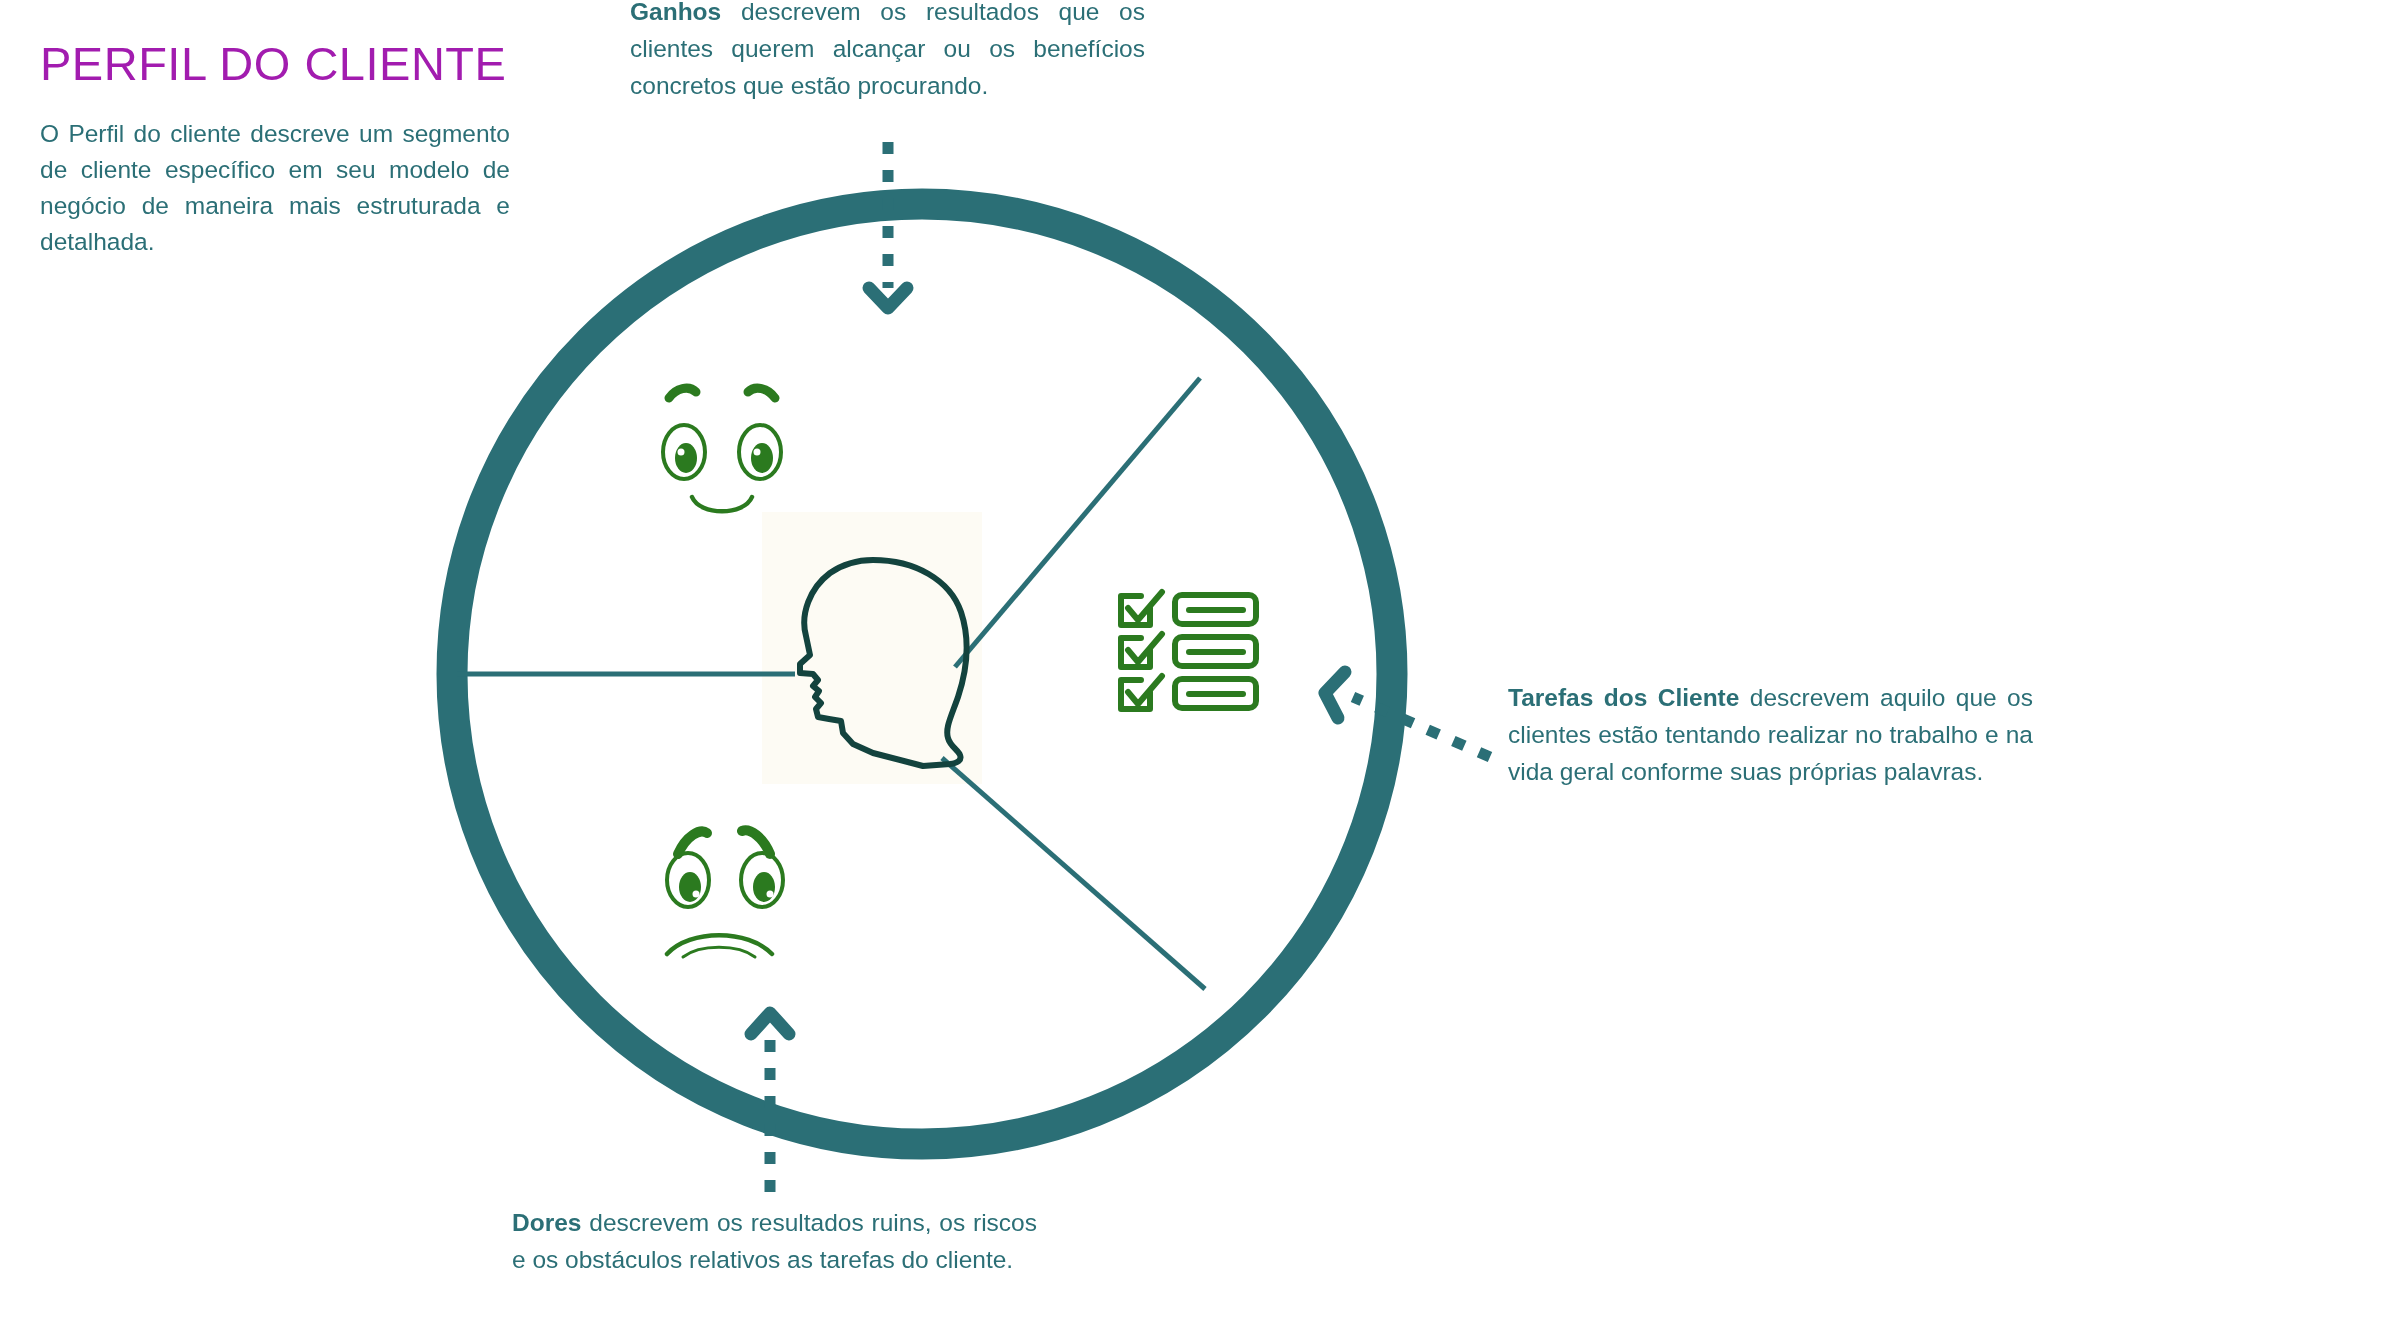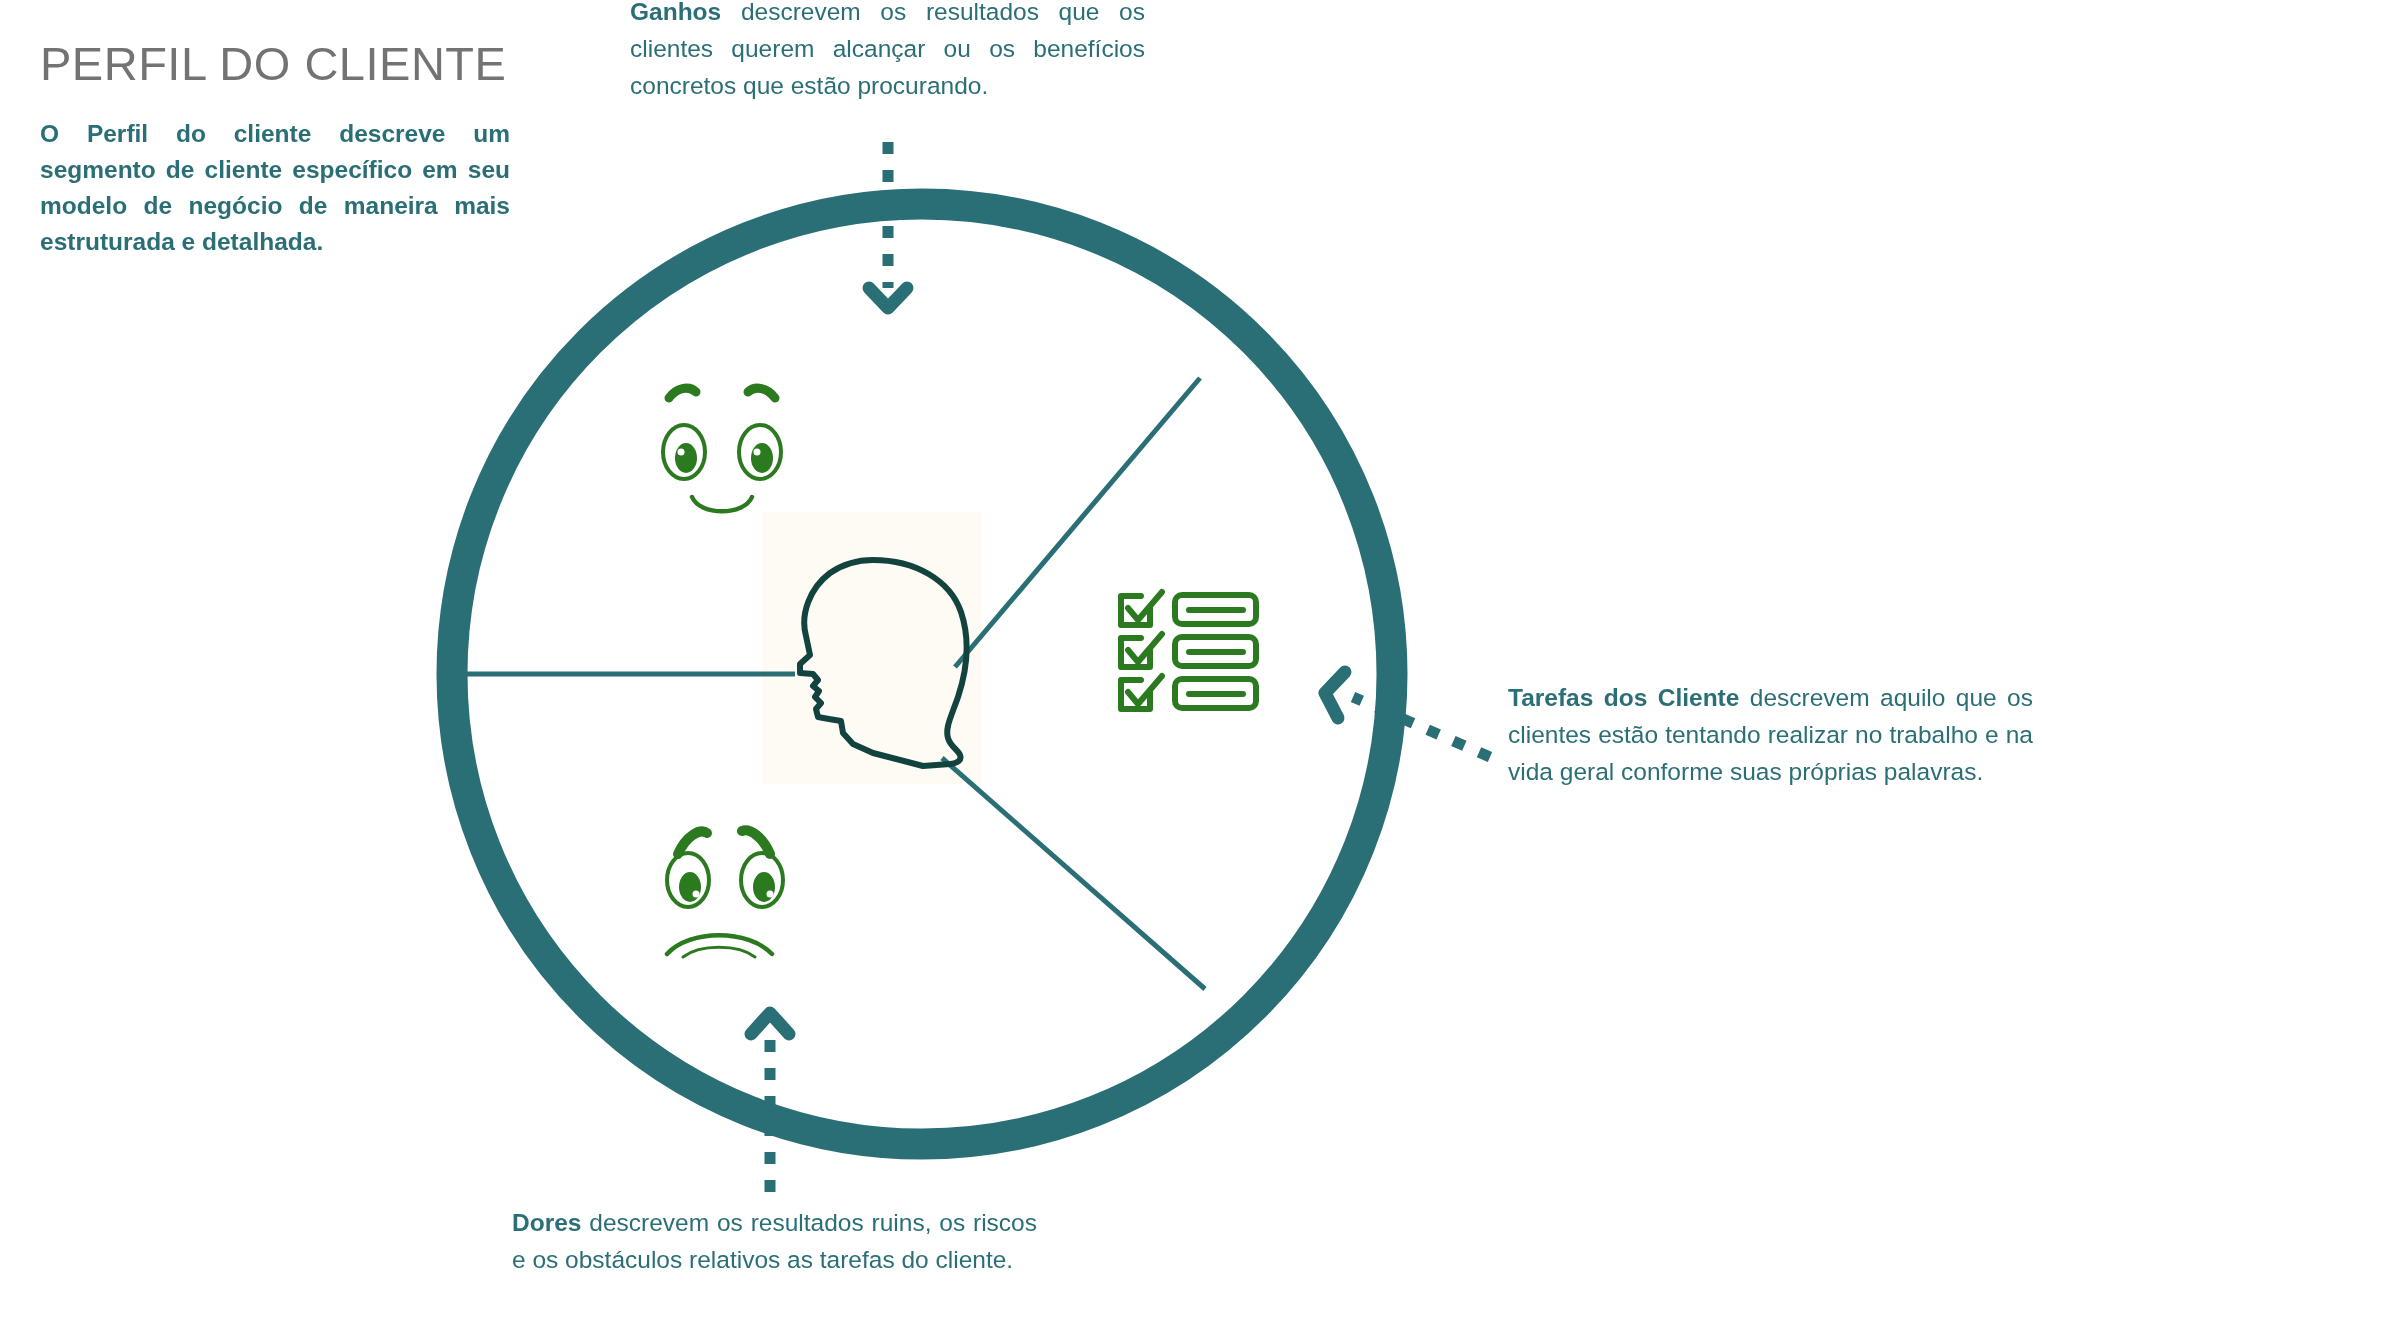--- a/index.html
+++ b/index.html
@@ -14,34 +14,33 @@
   .stage{position:absolute;inset:0;}
 
   
   .tb{position:absolute;}
 
   #title-block{left:40px;top:38px;width:480px;}
   #page-title{
     font-size:47px;
     font-weight:400;
     letter-spacing:.5px;
-    color:#737373;
+    color:#a21caf;
     line-height:1.1;
     margin:0 0 26px 0;
     white-space:nowrap;
   }
   #title-desc{
     font-size:24.5px;
     line-height:1.47;
     color:#2b6f76;
     text-align:justify;
     text-align-last:left;
     margin:0;
     width:470px;
-    font-weight:bold;
   }
 
   #gains-block{left:630px;top:-6px;width:515px;}
   #tasks-block{left:1508px;top:680px;width:525px;}
   #pains-block{left:512px;top:1205px;width:525px;}
 
   .callout{
     font-size:24.5px;
     line-height:1.5;
     color:#2b6f76;

